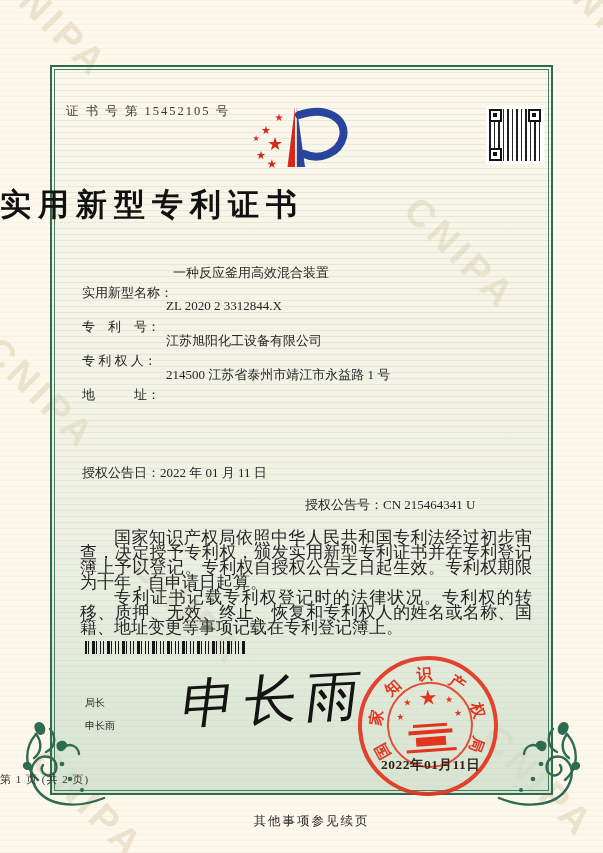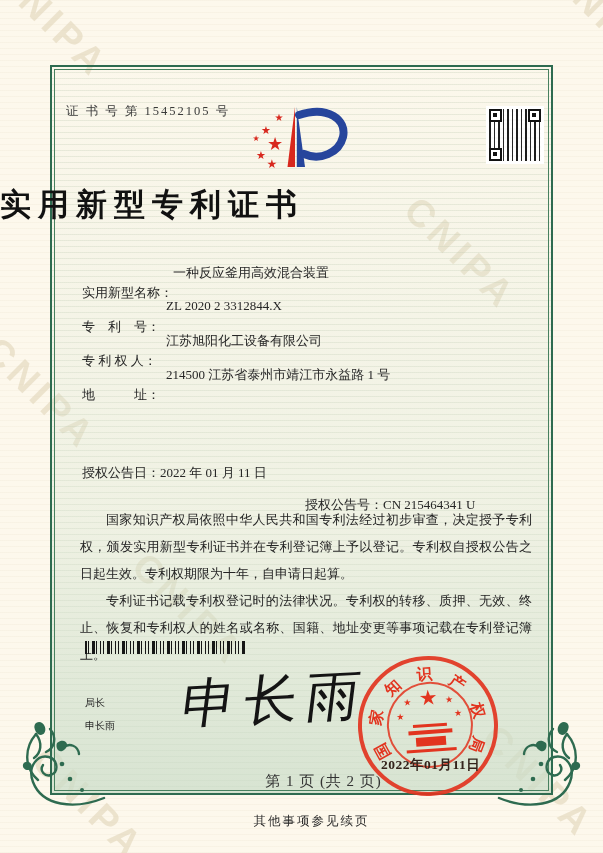--- a/index.html
+++ b/index.html
@@ -48,21 +48,21 @@
     font-size:31px;font-weight:bold;letter-spacing:7px;color:#111;
   }
   
   .fields{position:absolute;left:82px;top:255px;width:440px;font-size:13px;color:#262626;}
   .field-row{height:34px;display:flex;align-items:flex-start;}
   .field-label{display:inline-block;min-width:84px;white-space:nowrap;margin-top:29px;}
   .field-value{white-space:nowrap;margin-top:9px;}
   .grant-row{position:absolute;left:82px;top:464px;width:450px;font-size:13px;color:#262626;}
   .grant-no{position:absolute;left:223px;top:0;margin-top:32px;}
   
-  .paras{position:absolute;left:80px;top:506px;width:452px;font-size:13px;line-height:27px;color:#242424;text-align:justify;}
+  .paras{position:absolute;left:80px;top:530px;width:452px;font-size:17px;line-height:15px;color:#242424;text-align:justify;}
   .paras p{margin:0;text-indent:2em;}
   
   .barcode{
     position:absolute;left:85px;top:641px;width:160px;height:13px;
     background:repeating-linear-gradient(90deg,
       #161616 0 1.5px, transparent 1.5px 3px,
       #161616 3px 4px, transparent 4px 7.5px,
       #161616 7.5px 10px, transparent 10px 11.5px,
       #161616 11.5px 12.3px, transparent 12.3px 15px);
   }
@@ -82,21 +82,21 @@
   }
   .seal-emblem{position:absolute;left:29px;top:26px;width:82px;height:82px;border:2px solid rgba(226,52,31,0.85);border-radius:50%;}
   .seal-star-big{position:absolute;left:0;right:0;top:2px;text-align:center;font-size:21px;color:#e2341f;font-family:"DejaVu Sans",sans-serif;}
   .seal-star{position:absolute;font-size:9px;color:#e2341f;font-family:"DejaVu Sans",sans-serif;}
   .seal-gate{position:absolute;left:50%;background:#e2341f;transform:translateX(-50%);}
   .seal-date{
     position:absolute;left:-10px;right:-10px;top:100px;text-align:center;
     font-size:13.5px;font-weight:bold;color:#33231b;letter-spacing:0.5px;transform:rotate(4deg);
   }
   
-  .page-number{position:absolute;left:0;right:0;top:772px;text-align:center;font-size:15px;letter-spacing:1px;color:#333;padding-left:44px;}
+  .page-number{position:absolute;left:0;right:0;top:772px;font-size:11px;letter-spacing:1px;color:#333;}
   .footer-note{position:absolute;left:0;right:0;top:813px;text-align:center;font-size:12.5px;letter-spacing:2px;color:#2a2a2a;padding-left:20px;}
 </style>
 </head>
 <body>
 
 <div class="page">
 
   <span class="wm" style="left:-18px;top:0px;">CNIPA</span>
   <span class="wm" style="left:536px;top:-4px;">CNIPA</span>
   <span class="wm" style="left:390px;top:232px;">CNIPA</span>

